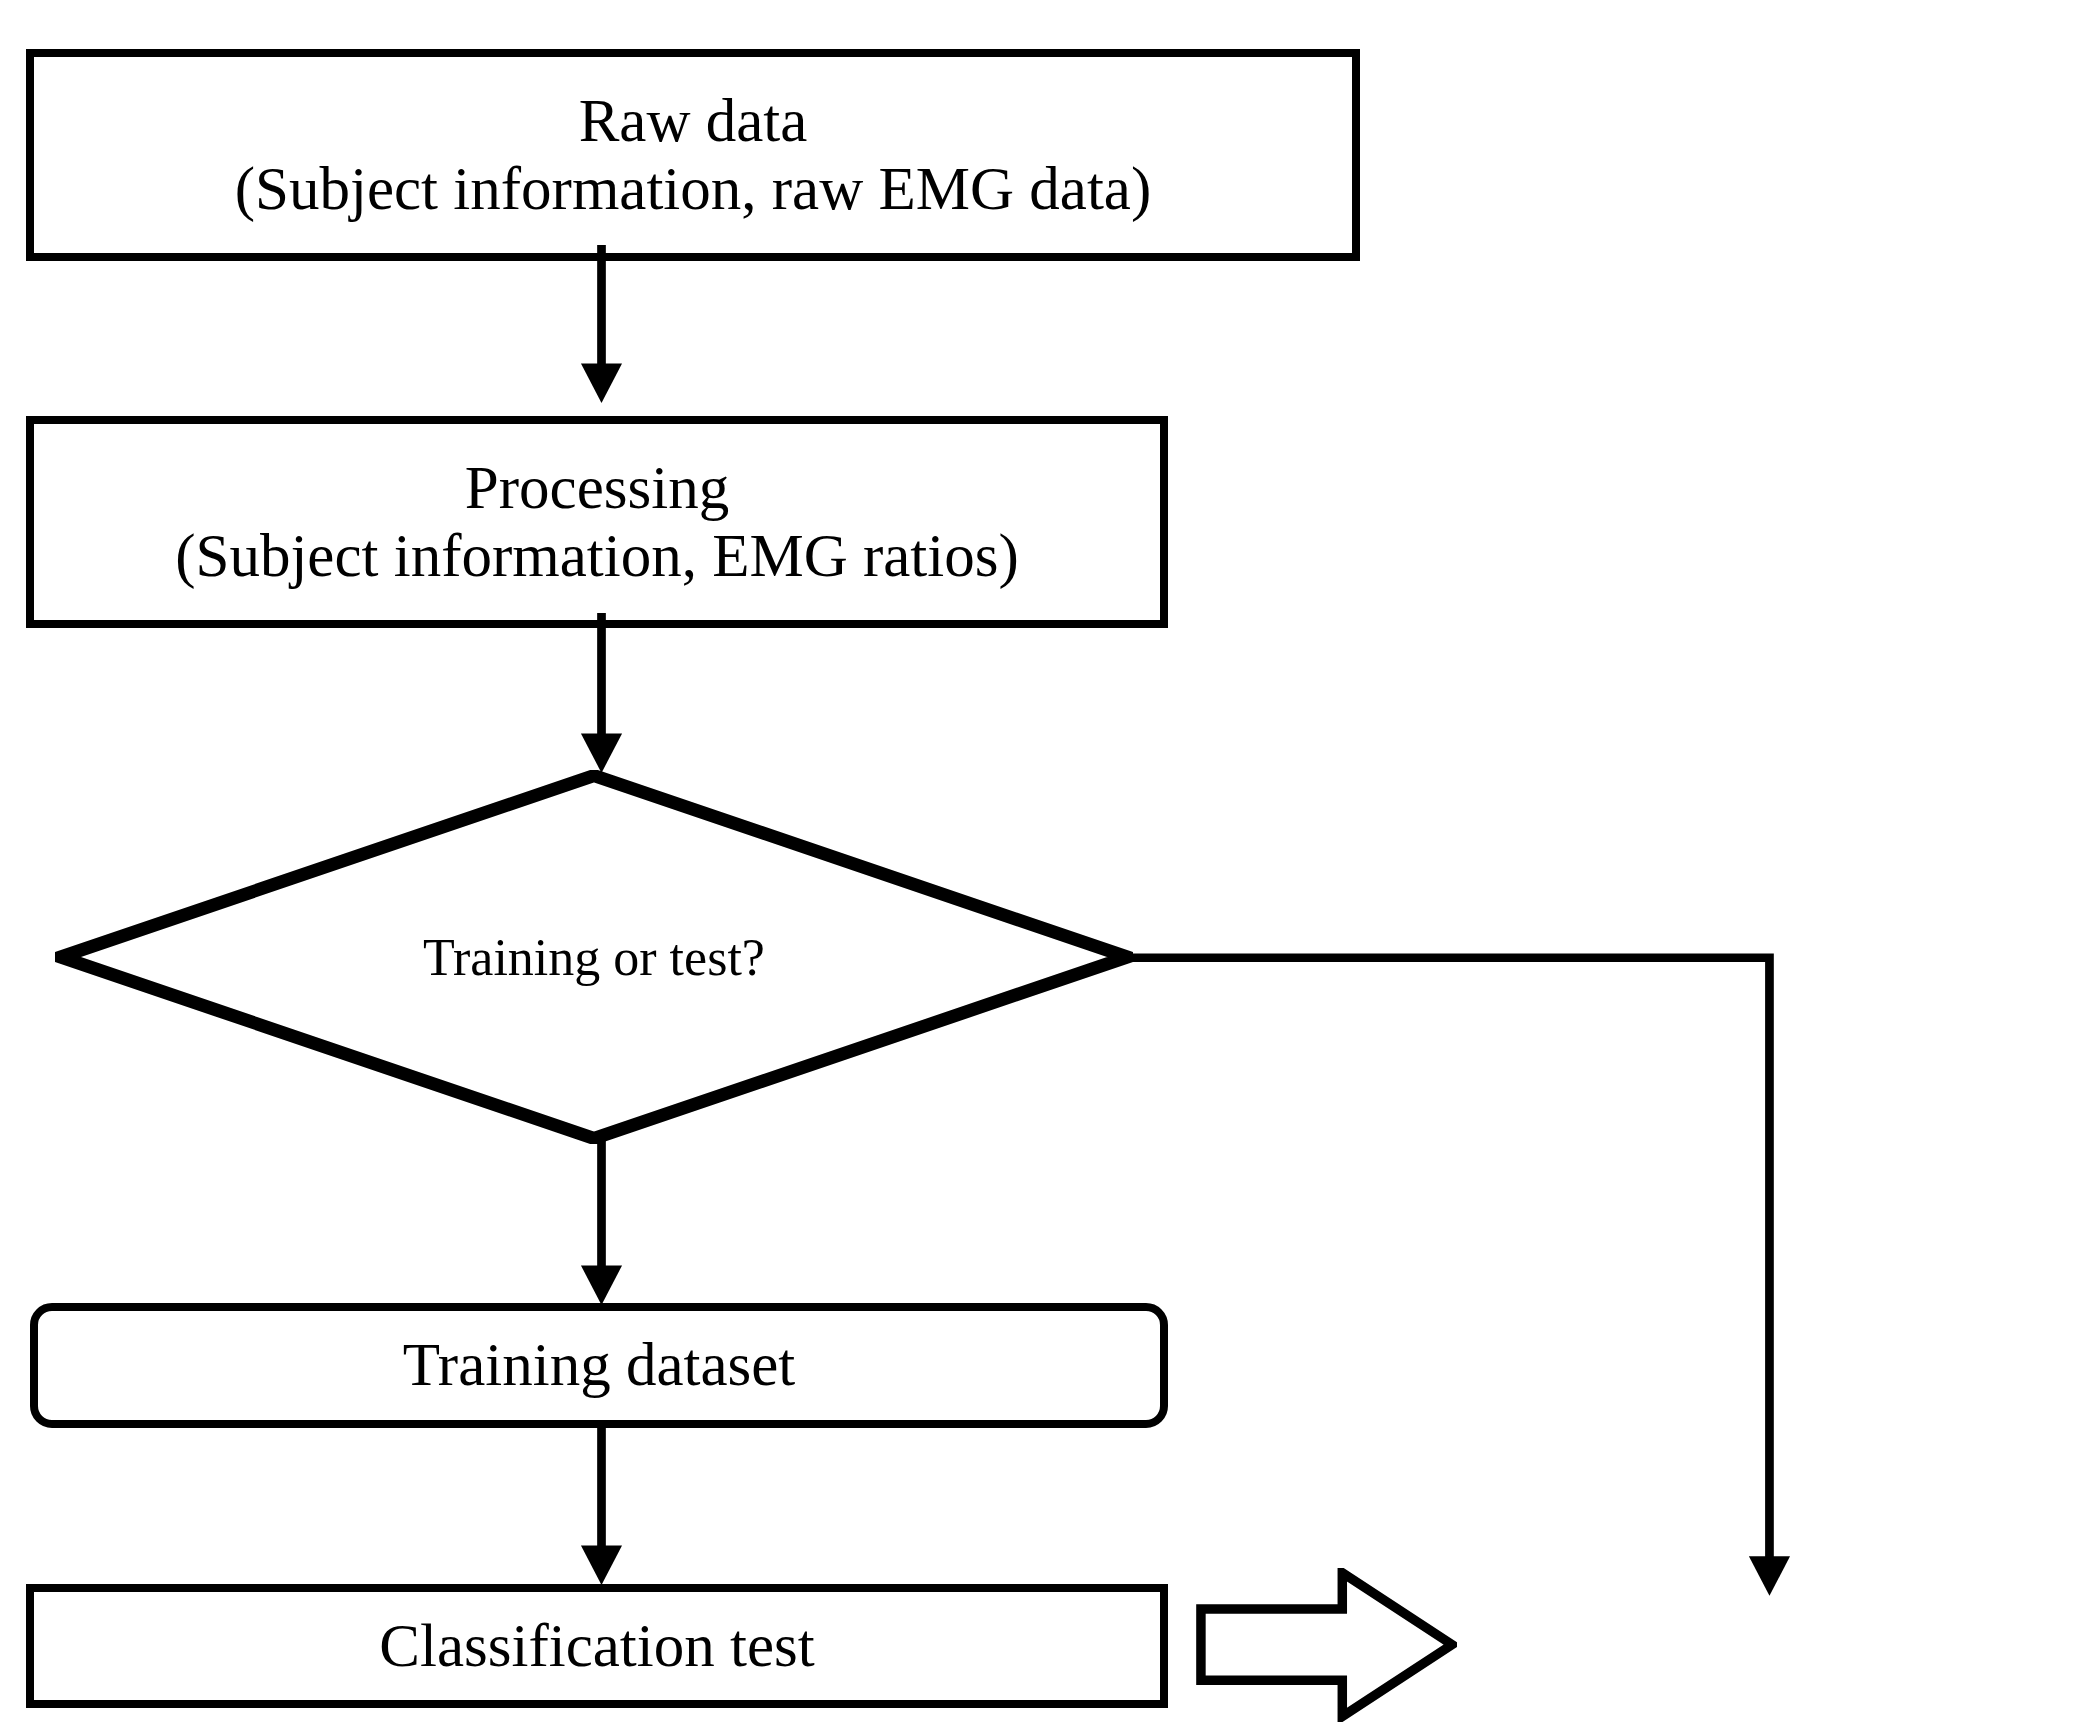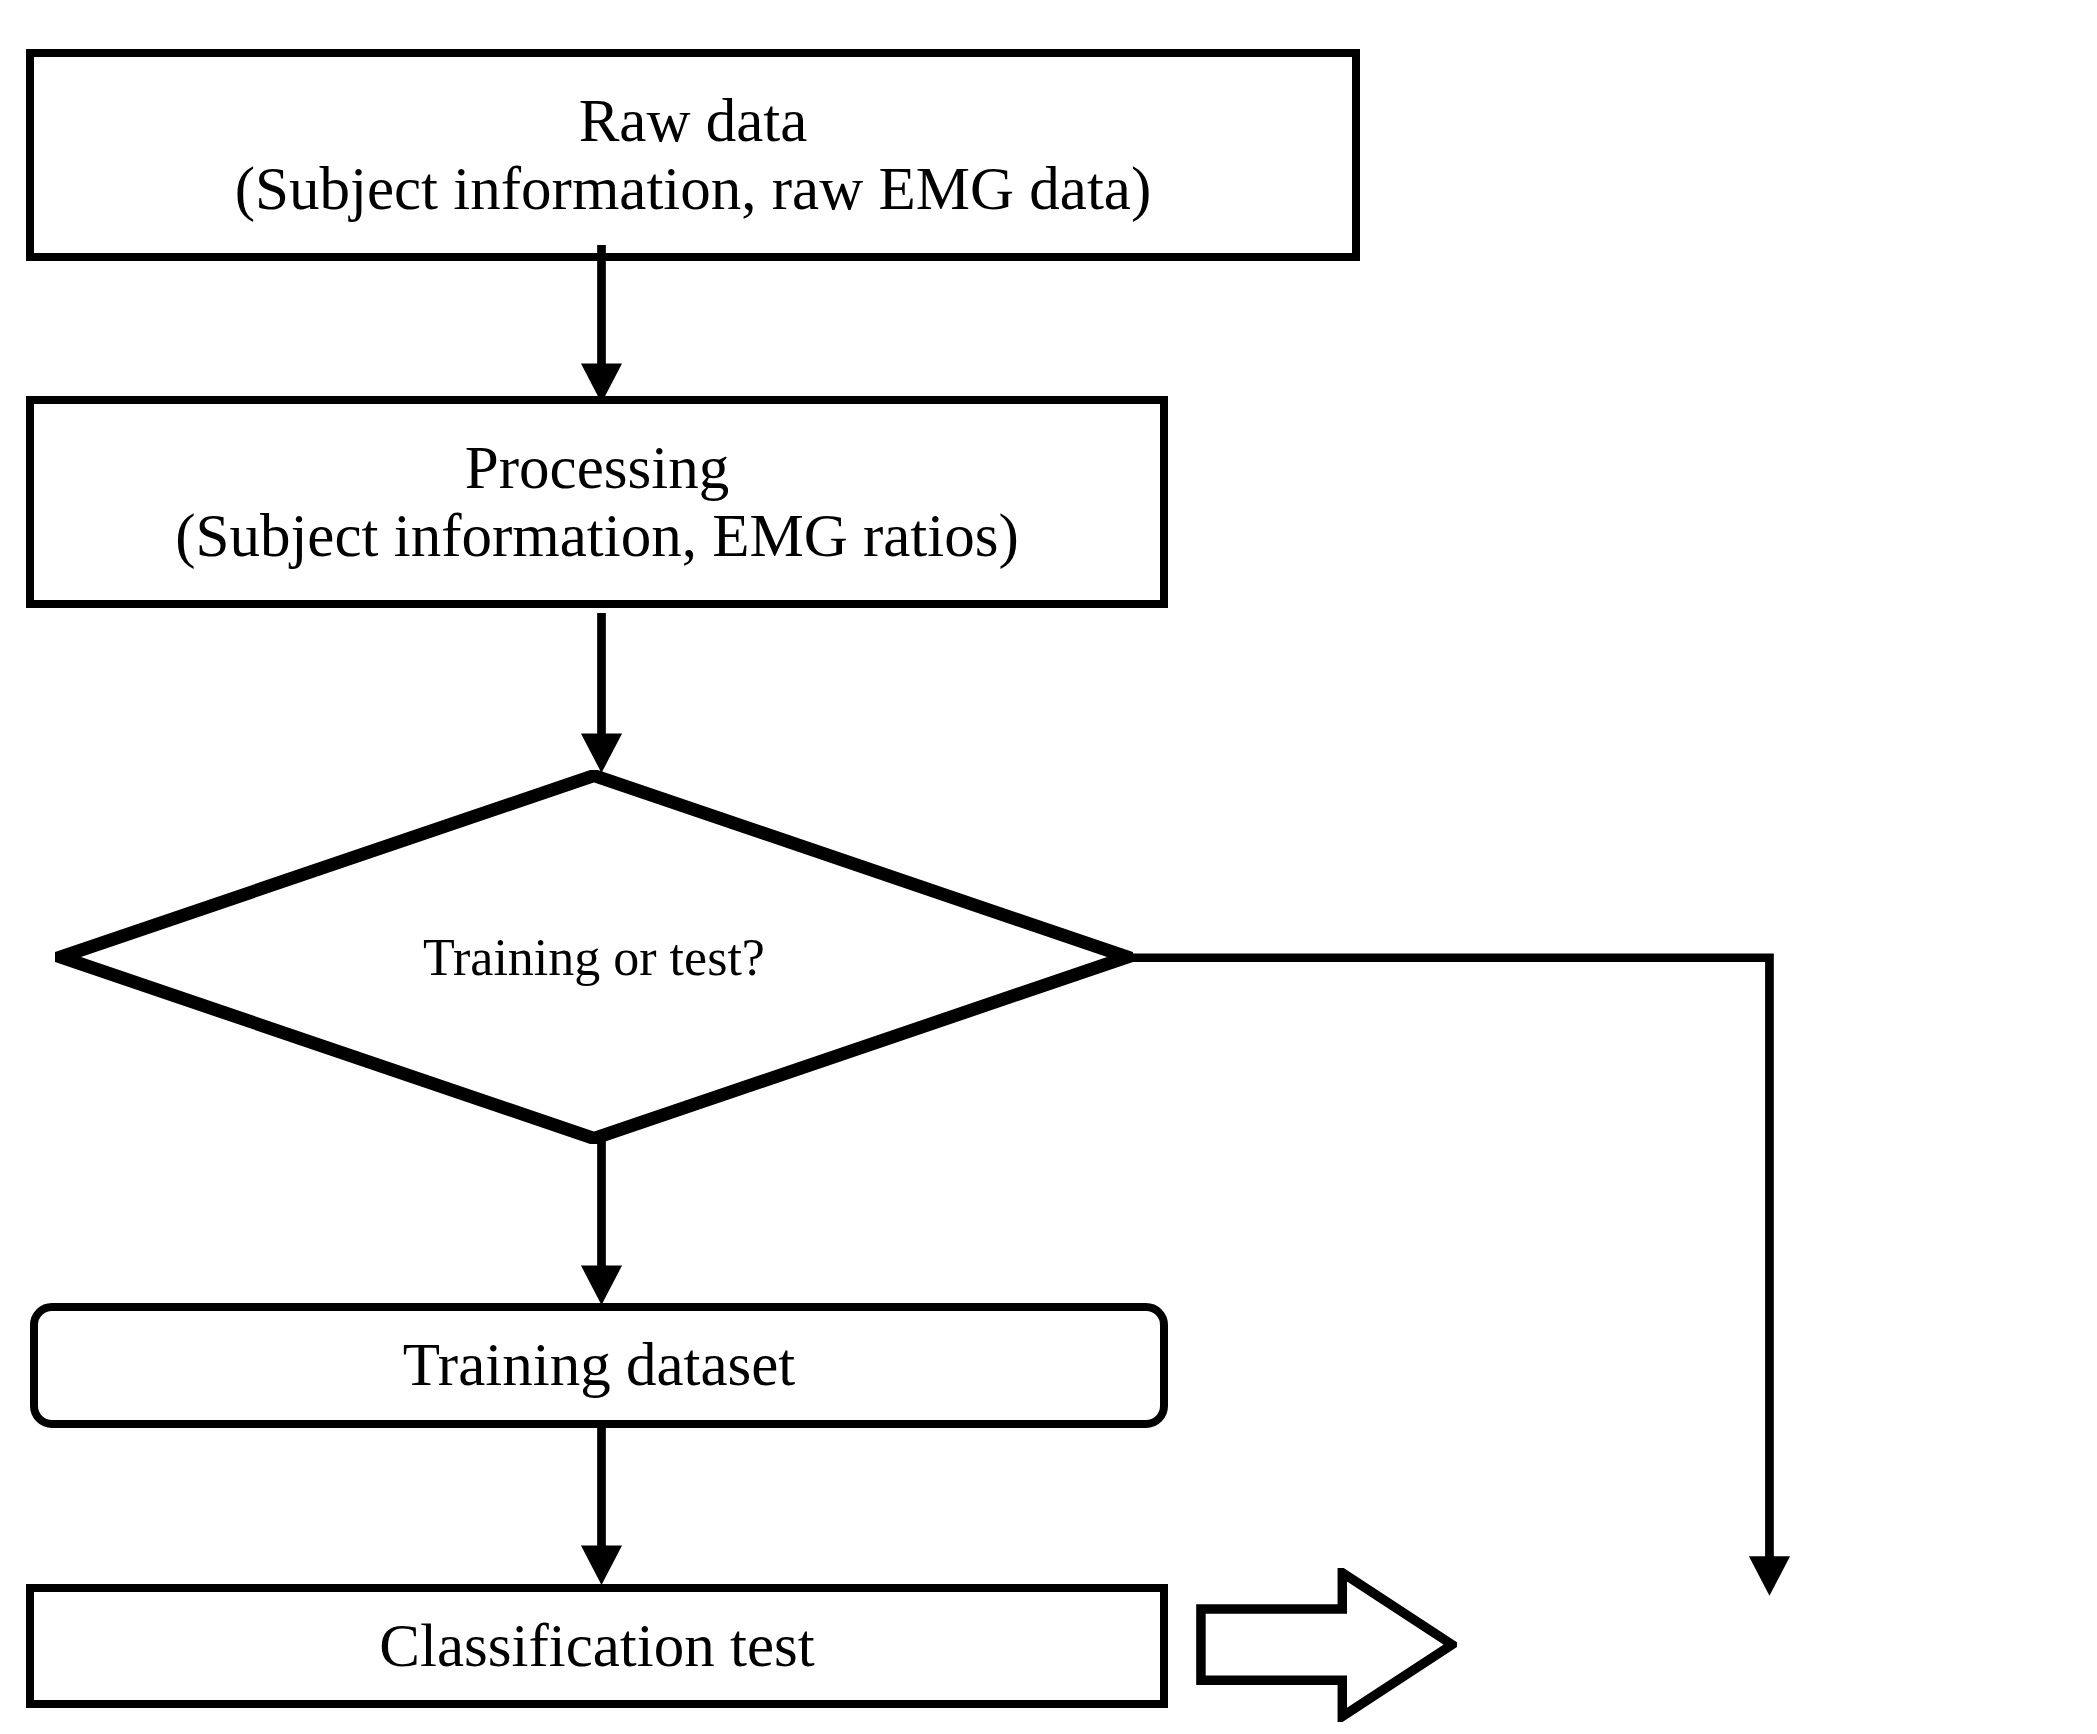--- a/index.html
+++ b/index.html
@@ -31,21 +31,21 @@
     line-height: 1.12;
   }
   .node .line {
     display: block;
     white-space: nowrap;
   }
   .label-lg { font-size: 61px; }
 
   
   #node-raw-data        { left: 26px;   top: 49px;   width: 1334px; height: 212px; }
-  #node-processing      { left: 26px;   top: 396px;  width: 1142px; height: 212px; }
+  #node-processing      { left: 26px;   top: 416px;  width: 1142px; height: 212px; }
   #node-training-dataset{ left: 30px;   top: 1303px; width: 1138px; height: 125px; border-radius: 22px; }
   #node-classification  { left: 26px;   top: 1584px; width: 1142px; height: 124px; }
   #node-test-dataset    { left: 1482px; top: 1595px; width: 595px;  height: 112px; }
 
   
   #node-decision {
     position: absolute;
     left: 55px;
     top: 770px;
     width: 1078px;

